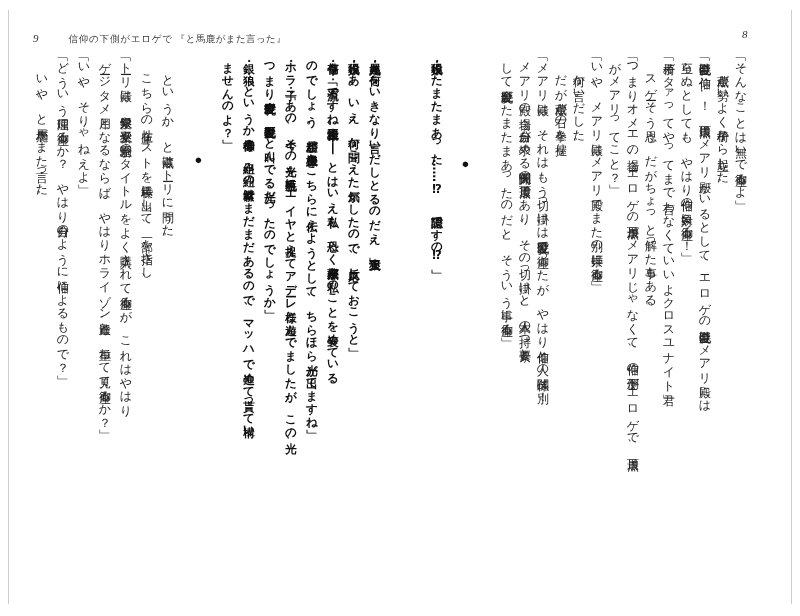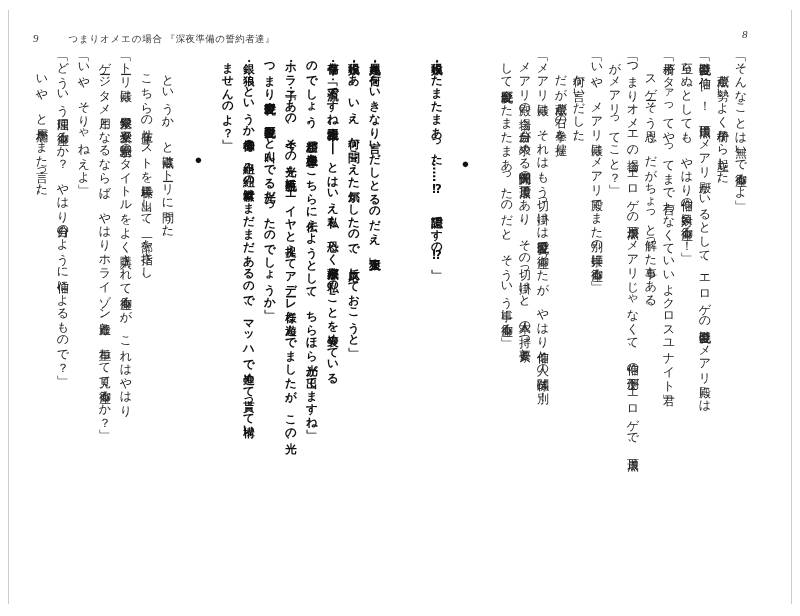--- a/index.html
+++ b/index.html
@@ -75,21 +75,21 @@
     margin-block-end: 10px;
   }
 </style>
 </head>
 <body>
 
 <div class="edge edge-left"></div>
 <div class="edge edge-right"></div>
 
 <div id="running-header">
-  <span class="pgnum">9</span><span class="series">つまりオメエの場合</span><span class="chapter">『深夜準備の誓約者達』</span>
+  <span class="pgnum">9</span><span class="series">信仰の下側がエロゲで</span><span class="chapter">『と馬鹿がまた言った』</span>
 </div>
 
 <div id="page-number-right">8</div>
 
 <div id="right-text" class="vtext">
   <p class="serifcol">「そんなことは無いで御座るよ」</p>
   <p class="serifcol">　点蔵が勢いよく椅子から起立した。</p>
   <p class="serifcol">「金髪巨乳は信仰……！　最頂点にメアリ殿がいるとして、エロゲの金髪巨乳はメアリ殿には</p>
   <p class="serifcol">至らぬとしても、やはり信仰の対象に御座る！」</p>
   <p class="serifcol">「椅子ガタァってやってまで言わなくていいよクロスユナイト君」</p>

